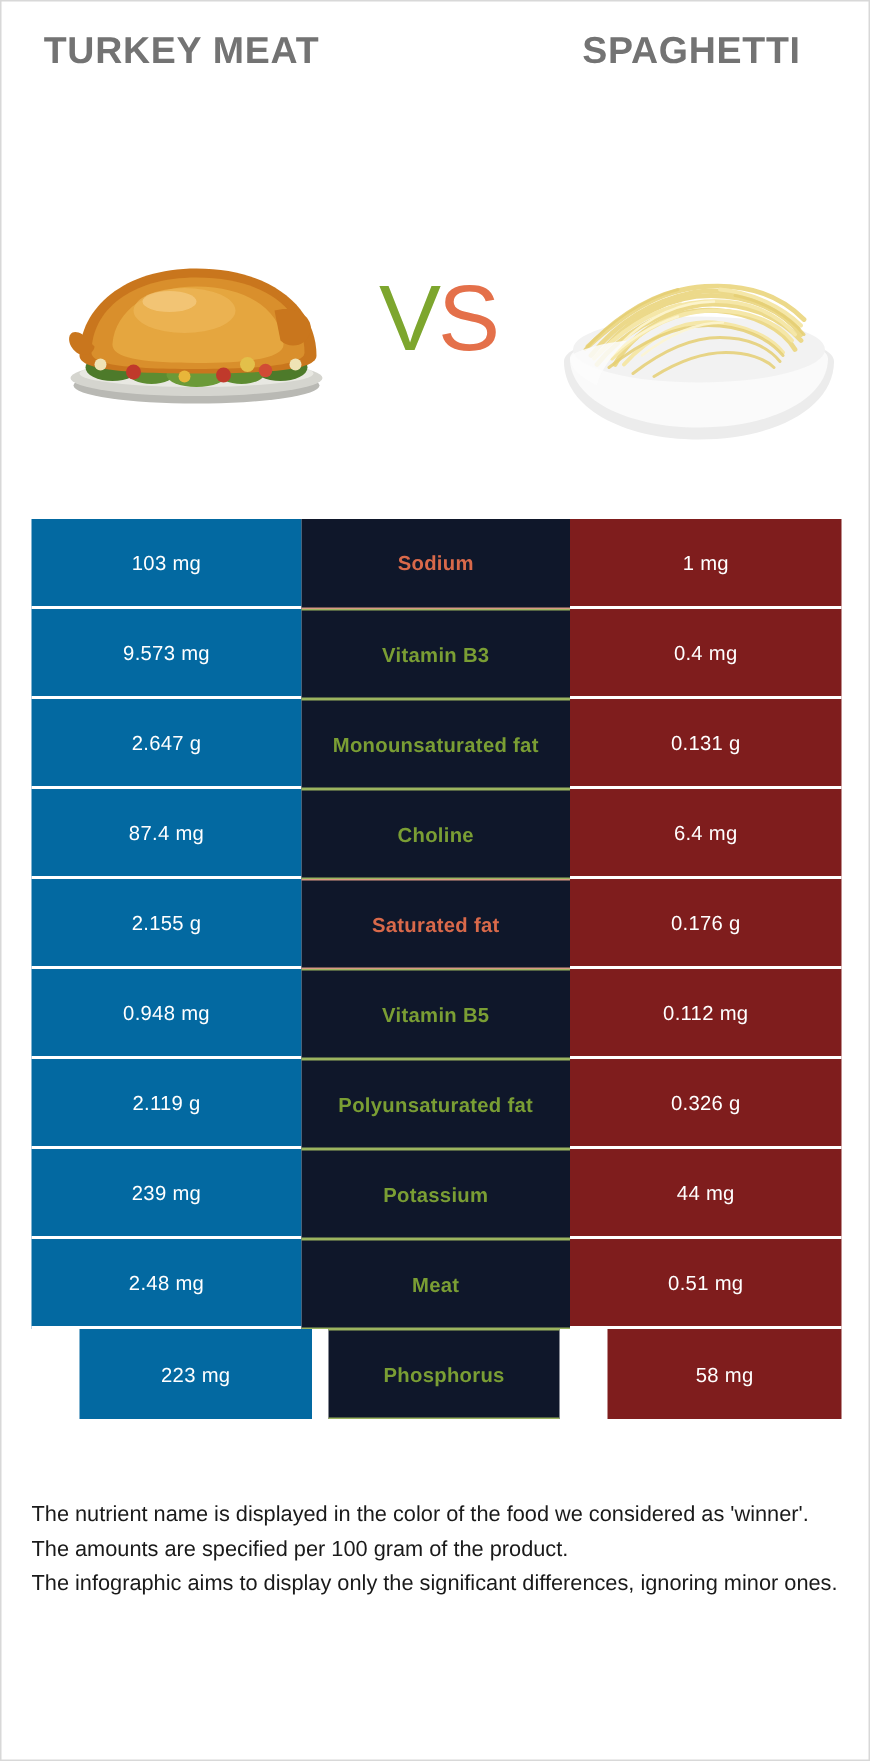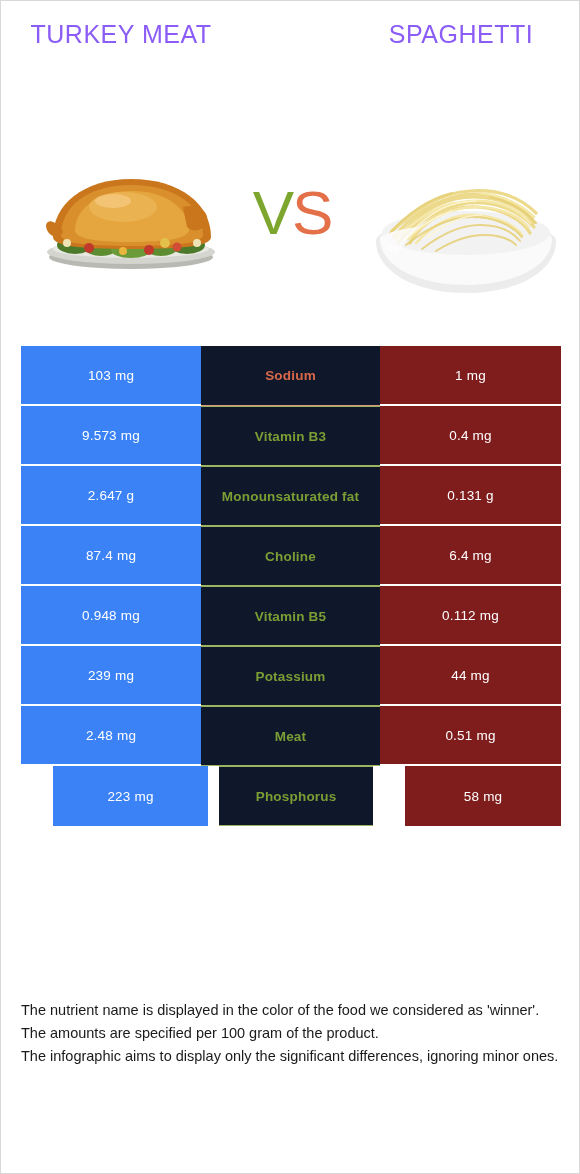--- a/index.html
+++ b/index.html
@@ -31,22 +31,22 @@
     left: 0;
     width: 580px;
     height: 80px;
   }
   .title {
     position: absolute;
     top: 0;
     font-size: 25px;
     line-height: 30px;
     letter-spacing: 0.5px;
-    font-weight: 400;
-    color: #8b5cf6;
+    font-weight: 700;
+    color: #737373;
     text-transform: uppercase;
     text-align: center;
   }
   .title-left {
     left: 20px;
     width: 200px;
   }
   .title-right {
     left: 360px;
     width: 200px;
@@ -108,21 +108,21 @@
   .cell {
     box-sizing: border-box;
     display: flex;
     align-items: center;
     justify-content: center;
     font-size: 13.5px;
     letter-spacing: 0.2px;
   }
   .cell-left {
     width: 180px;
-    background: #3b82f6;
+    background: #0369a1;
     color: #ffffff;
     border-bottom: 2px solid #ffffff;
   }
   .cell-mid {
     width: 179px;
     background: #0f172a;
     font-weight: bold;
     font-size: 13.5px;
   }
   .cell-right {
@@ -256,23 +256,33 @@
       <div class="cell cell-left">2.647 g</div>
       <div class="cell cell-mid win-green">Monounsaturated fat</div>
       <div class="cell cell-right">0.131 g</div>
     </div>
     <div class="row">
       <div class="cell cell-left">87.4 mg</div>
       <div class="cell cell-mid win-green">Choline</div>
       <div class="cell cell-right">6.4 mg</div>
     </div>
     <div class="row">
+      <div class="cell cell-left">2.155 g</div>
+      <div class="cell cell-mid win-orange">Saturated fat</div>
+      <div class="cell cell-right">0.176 g</div>
+    </div>
+    <div class="row">
       <div class="cell cell-left">0.948 mg</div>
       <div class="cell cell-mid win-green">Vitamin B5</div>
       <div class="cell cell-right">0.112 mg</div>
+    </div>
+    <div class="row">
+      <div class="cell cell-left">2.119 g</div>
+      <div class="cell cell-mid win-green">Polyunsaturated fat</div>
+      <div class="cell cell-right">0.326 g</div>
     </div>
     <div class="row">
       <div class="cell cell-left">239 mg</div>
       <div class="cell cell-mid win-green">Potassium</div>
       <div class="cell cell-right">44 mg</div>
     </div>
     <div class="row">
       <div class="cell cell-left">2.48 mg</div>
       <div class="cell cell-mid win-green">Meat</div>
       <div class="cell cell-right">0.51 mg</div>

